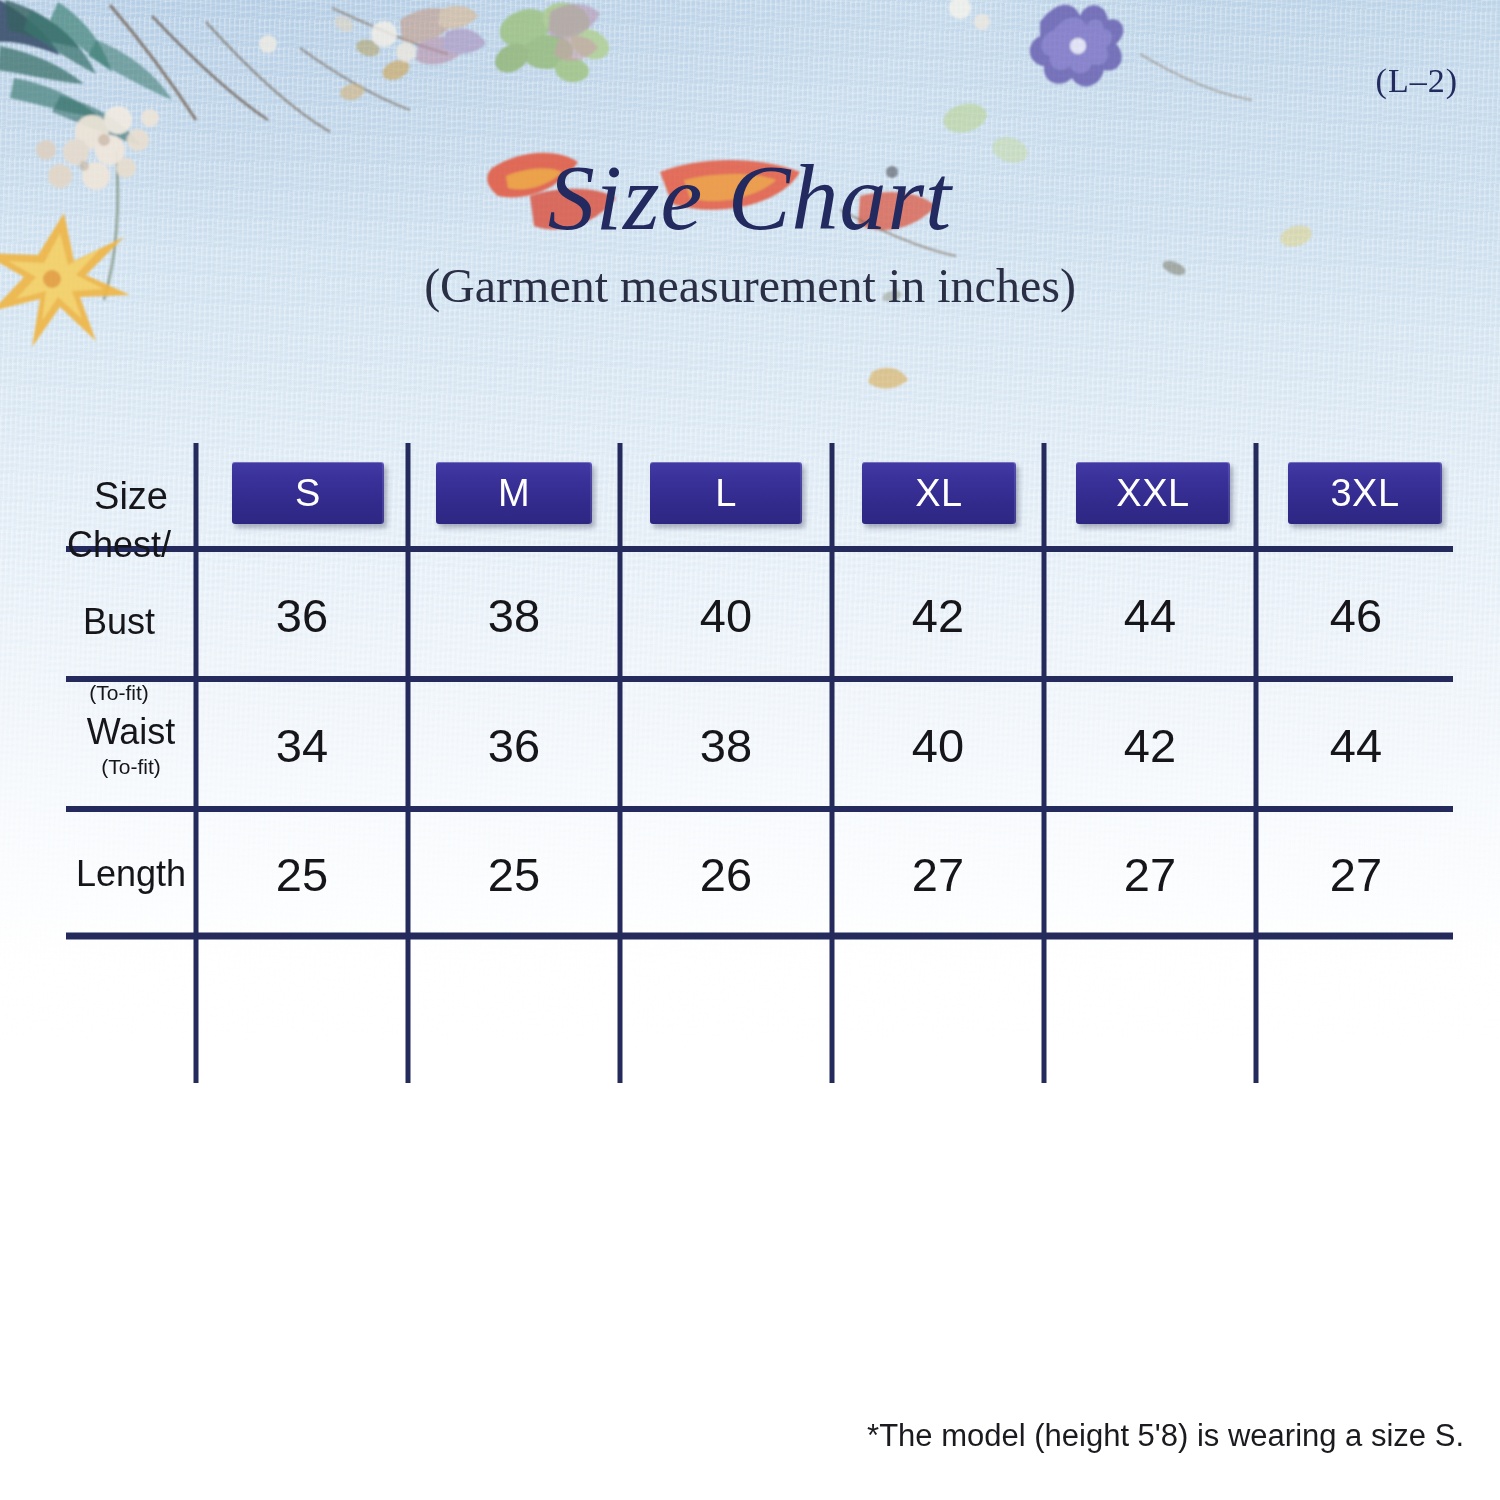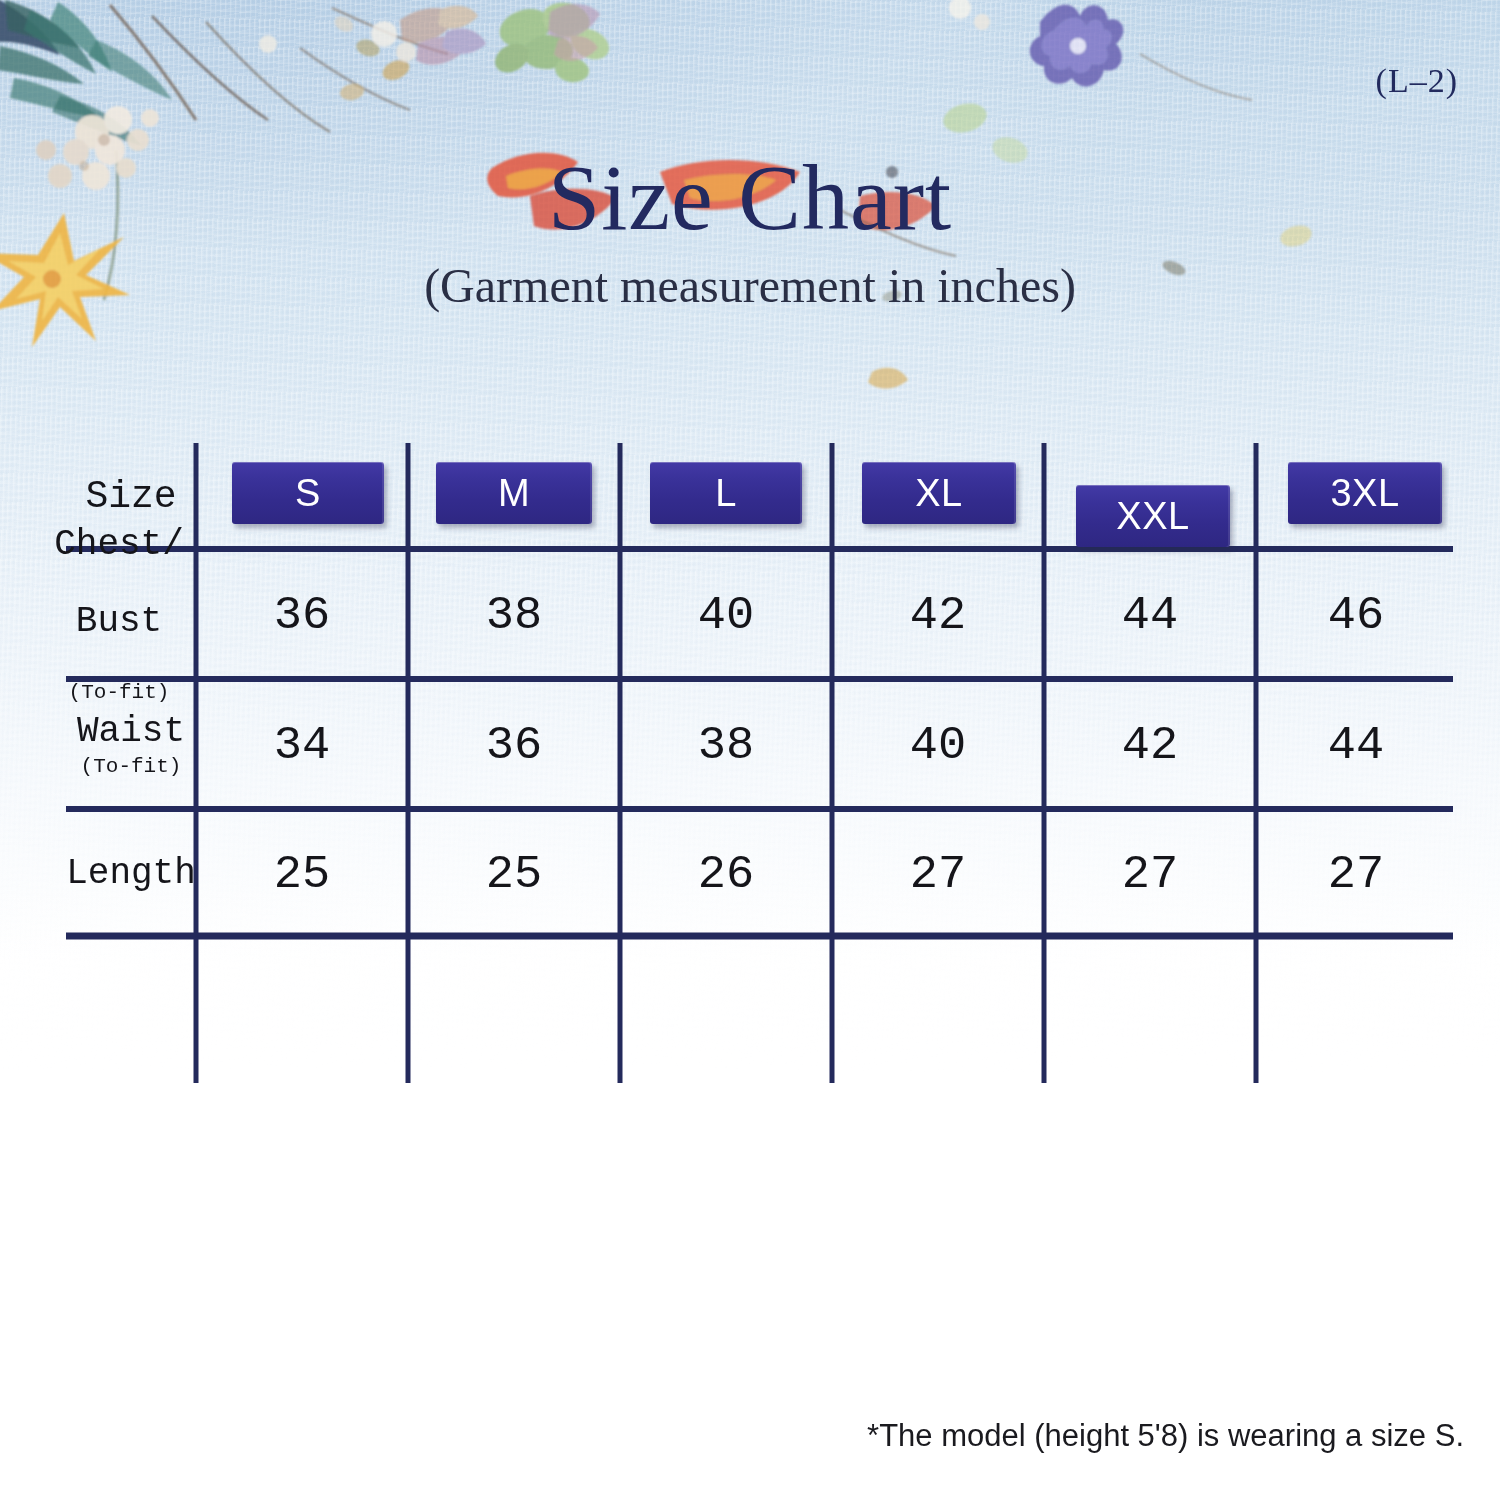--- a/index.html
+++ b/index.html
@@ -40,37 +40,38 @@
     position:absolute; right:42px; top:62px;
     font-family:"Liberation Serif", serif;
     font-size:34px; color:#222a5e; letter-spacing:1px;
   }
   .title {
     position:absolute; left:0; right:0; top:148px;
     text-align:center;
     font-family:"Liberation Serif", serif;
     font-size:94px; line-height:1.05; color:#232a60;
     letter-spacing:1px;
+    font-style:italic;
   }
   .subtitle {
     position:absolute; left:0; right:0; top:258px;
     text-align:center;
     font-family:"Liberation Serif", serif;
     font-size:48px; color:#2a2f45;
   }
 
   
   #table { position:absolute; left:0; top:0; width:1500px; height:1200px; }
 
   .cell-text {
     position:absolute;
     display:flex; align-items:center; justify-content:center;
     text-align:center;
     color:#15151a;
-    font-family:Liberation Mono, monospace;
+    font-family:Liberation Sans, sans-serif;
   }
   .rowlabel { flex-direction:column; line-height:1.12; font-size:36px; }
   .rowlabel .sub { font-size:21px; margin-top:3px; }
   .value { font-size:47px; font-weight:400; }
   .size-word { font-size:38px; }
 
   
   .badge {
     position:absolute;
     height:62px;
@@ -232,21 +233,21 @@
     <line x1="1256" y1="443" x2="1256" y2="1083" stroke-width="5"></line>
   </g>
 </svg>
 
 <div class="cell-text size-word" style="left:66px; top:462px; width:130px; height:68px;">Size</div>
 
 <div class="badge" style="left:232px;  top:462px; width:152px;">S</div>
 <div class="badge" style="left:436px;  top:462px; width:156px;">M</div>
 <div class="badge" style="left:650px;  top:462px; width:152px;">L</div>
 <div class="badge" style="left:862px;  top:462px; width:154px;">XL</div>
-<div class="badge" style="left:1076px; top:462px; width:154px;margin-top:23px;">XXL</div>
+<div class="badge" style="left:1076px; top:462px; width:154px;">XXL</div>
 <div class="badge" style="left:1288px; top:462px; width:154px;">3XL</div>
 
 <div class="cell-text rowlabel" style="left:54px; top:552px; width:130px; height:126px;gap:36px;">
   <span>Chest/</span>
   <span>Bust</span>
   <span class="sub">(To-fit)</span>
 </div>
 <div class="cell-text value" style="left:196px;  top:552px; width:212px; height:126px;">36</div>
 <div class="cell-text value" style="left:408px;  top:552px; width:212px; height:126px;">38</div>
 <div class="cell-text value" style="left:620px;  top:552px; width:212px; height:126px;">40</div>

